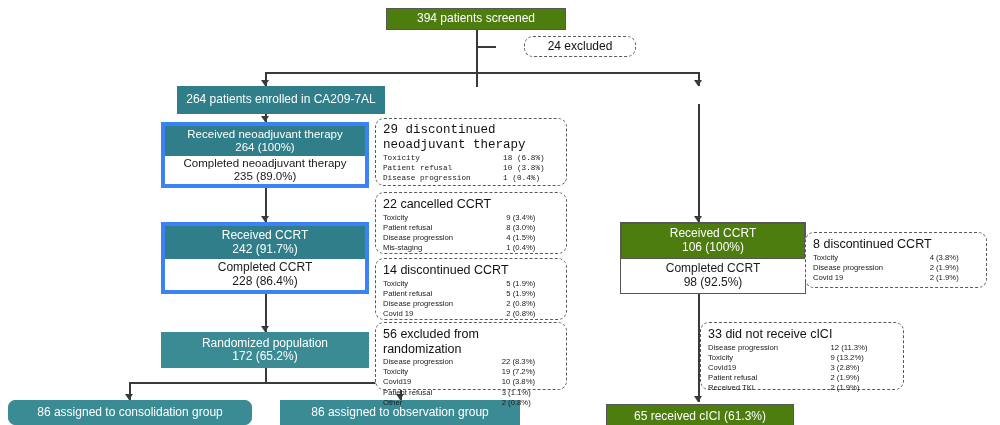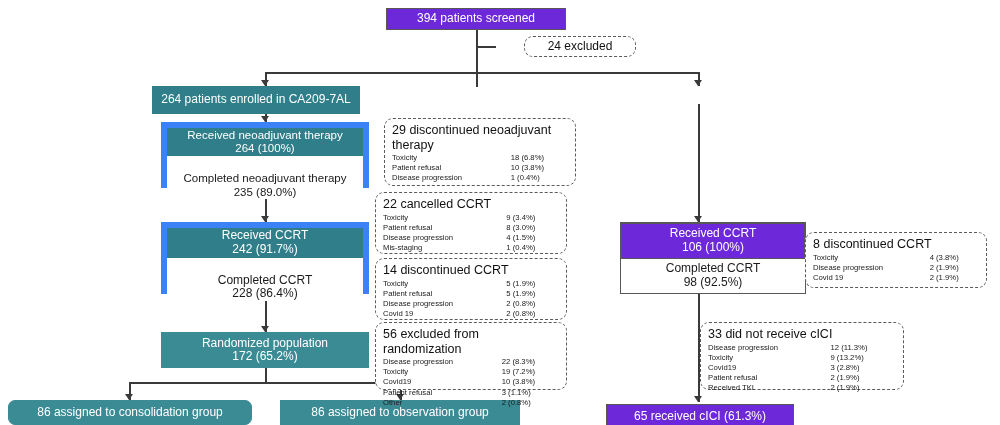--- a/index.html
+++ b/index.html
@@ -23,23 +23,23 @@
   }
 
   
   .box{position:absolute;box-sizing:border-box;}
   .bx-head{
     display:flex;align-items:center;justify-content:center;
     text-align:center;line-height:1.12;
   }
   .teal{background:#2f7e8a;color:#ffffff;border:1px solid #2f7e8a;}
   .teal-lt{background:#3b8b95;color:#ffffff;border:1px solid #3b8b95;}
-  .grey{background:#6d28d9;color:#ffffff;border:1px solid #575757;}
+  .grey{background:#4d7c0f;color:#ffffff;border:1px solid #575757;}
   .white{background:#ffffff;color:#1a1a1a;}
-  .b-teal{border:6px solid #3b82f6;gap:16px;}
+  .b-teal{border:4px solid #3b82f6;}
   .b-grey{border:1px solid #575757;}
 
   .split{position:absolute;box-sizing:border-box;display:flex;flex-direction:column;}
   .split .top,.split .bot{
     flex:1;display:flex;align-items:center;justify-content:center;
     text-align:center;line-height:1.15;
   }
 
   
   .dash{
@@ -91,21 +91,21 @@
   <div class="arrow" style="left:694px;top:396px;"></div>
 
   <div class="box grey bx-head f12" style="left:386px;top:8px;width:180px;height:22px;">
     <span>394 patients screened</span>
   </div>
 
   <div class="dash bx-head f12" style="left:524px;top:36px;width:112px;height:21px;padding:0;">
     <span>24 excluded</span>
   </div>
 
-  <div class="box teal bx-head f12" style="left:152px;top:86px;width:208px;height:28px;padding:6px 4px;">
+  <div class="box teal bx-head f12" style="left:177px;top:86px;width:208px;height:28px;padding:6px 4px;">
     <span>264 patients enrolled in CA209-7AL</span>
   </div>
 
   <div class="split b-teal" style="left:161px;top:122px;width:208px;height:66px;">
     <div class="top teal f115">
       <div>
         <div>Received neoadjuvant therapy</div>
         <div>264 (100%)</div>
       </div>
     </div>
@@ -159,21 +159,21 @@
         <div>Completed CCRT</div>
         <div>98 (92.5%)</div>
       </div>
     </div>
   </div>
 
   <div class="box grey bx-head f12" style="left:606px;top:404px;width:188px;height:25px;">
     <span>65 received cICI (61.3%)</span>
   </div>
 
-  <div class="dash" style="left:384px;top:118px;width:192px;height:68px;">
+  <div class="dash" style="left:375px;top:118px;width:192px;height:68px;font-family:Liberation Mono, monospace;">
     <div class="dtitle">29 discontinued neoadjuvant therapy</div>
     <table>
       <tbody>
           <tr>
         <td>Toxicity</td>
         <td class="v">18 (6.8%)</td>
       </tr>
       <tr>
         <td>Patient refusal</td>
         <td class="v">10 (3.8%)</td>

